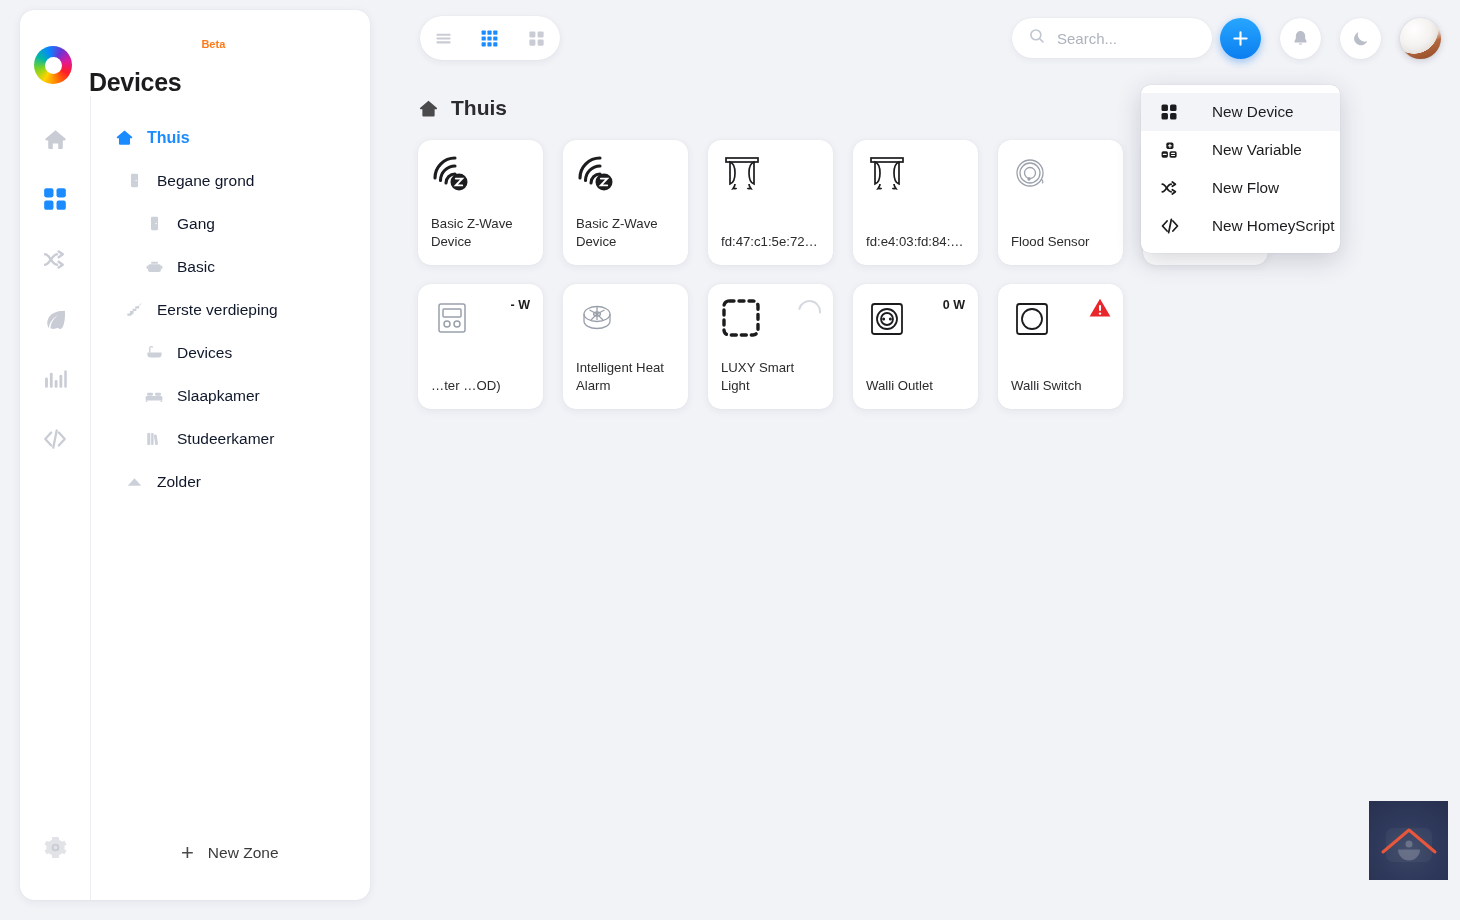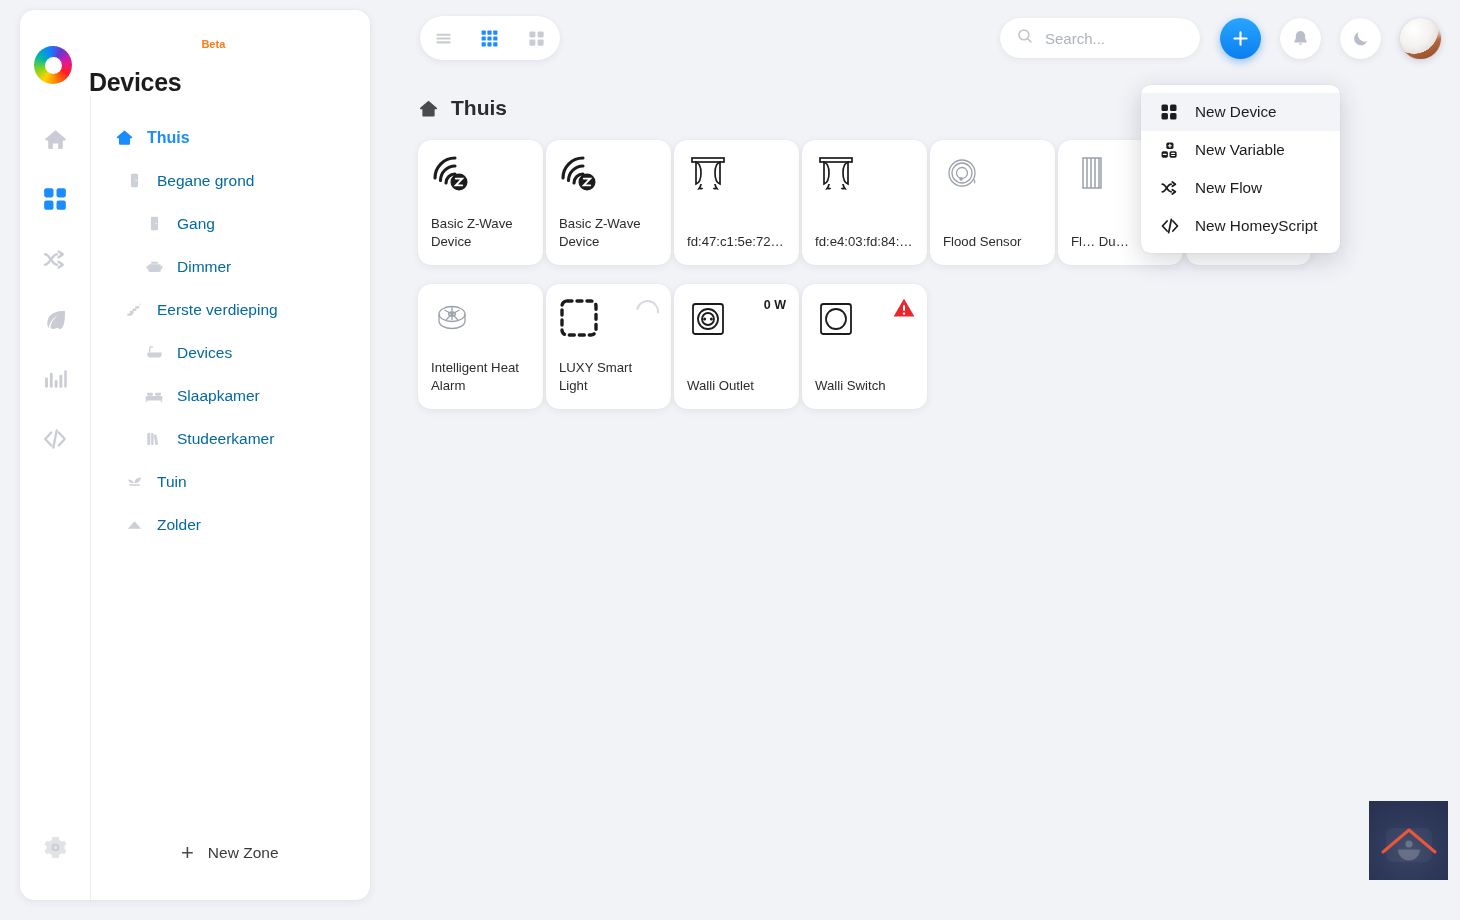--- a/index.html
+++ b/index.html
@@ -59,21 +59,21 @@
   .rail-icon svg { display: block; }
   .rail-gear { position: absolute; bottom: 32px; left: 50%; transform: translateX(-50%); margin: 0; }
 
   .zones {
     flex: 1; border-left: 1px solid #eceef2;
     padding: 20px 0 0 0; position: relative;
   }
   .zone {
     display: flex; align-items: center;
     height: 43px; padding-left: 20px;
-    cursor: pointer; font-size: 15.5px; color: #0369a1;
+    cursor: pointer; font-size: 15.5px; color: #0f172a;
   }
   .zone .zicon {
     width: 26px; flex: none; display: flex;
     align-items: center; justify-content: center;
     color: #ccd0d8; margin-right: 10px;
   }
   .zone.root { color: #1a8cff; font-weight: bold; font-size: 16px; }
   .zone.root .zicon { color: #1a8cff; }
   .zone.lvl1 { padding-left: 30px; }
   .zone.lvl2 { padding-left: 50px; }
@@ -90,21 +90,21 @@
     position: absolute; left: 420px; top: 16px;
     width: 140px; height: 44px;
     background: #fff; border-radius: 22px;
     display: flex; align-items: center; justify-content: space-around;
     box-shadow: 0 2px 7px rgba(40,45,70,.07), 0 0 1px rgba(40,45,70,.1);
   }
   .vt-btn { width: 34px; height: 30px; display: flex; align-items: center; justify-content: center; cursor: pointer; color: #c9ccd4; }
   .vt-btn.active { color: #1a8cff; }
 
   .searchbox {
-    position: absolute; right: 260px; top: 18px;
+    position: absolute; right: 248px; top: 18px;
     width: 200px; height: 40px;
     background: #fff; border-radius: 20px;
     display: flex; align-items: center; padding: 0 16px;
     box-shadow: 0 2px 7px rgba(40,45,70,.06), 0 0 1px rgba(40,45,70,.1);
   }
   .searchbox svg { color: #c2c6cf; flex: none; }
   .searchbox input {
     border: none; outline: none; background: transparent;
     font-family: "Liberation Sans", sans-serif;
     font-size: 15px; color: #3a3a3c; margin-left: 11px; width: 140px;
@@ -140,21 +140,21 @@
   .page-title {
     position: absolute; left: 418px; top: 96px;
     display: flex; align-items: center;
     font-size: 21px; font-weight: bold; color: #2c2c2e;
   }
   .page-title .ticon { color: #4a4a4c; margin-right: 12px; display: flex; }
 
   .cards {
     position: absolute; left: 418px; top: 140px;
     width: 980px;
-    display: flex; flex-wrap: wrap; gap: 19px 3px;
+    display: flex; flex-wrap: wrap; gap: 19px 20px;
   }
   .card {
     position: relative;
     width: 125px; height: 125px;
     background: #fff; border-radius: 13px;
     padding: 14px 13px;
     display: flex; flex-direction: column; justify-content: space-between;
     box-shadow: 0 2px 8px rgba(40,45,70,.07), 0 0 1px rgba(40,45,70,.11);
     cursor: pointer;
   }
@@ -187,21 +187,21 @@
   .dropdown {
     position: absolute; left: 1141px; top: 85px;
     width: 199px; padding: 8px 0;
     background: #fff; border-radius: 9px;
     box-shadow: 0 7px 26px rgba(30,35,60,.19), 0 0 1px rgba(30,35,60,.22);
     z-index: 50;
   }
   .dd-item {
     display: flex; align-items: center;
     height: 38px; padding-left: 19px;
-    font-size: 15.3px; color: #1c1c1e; cursor: pointer;
+    font-size: 15.3px; color: #1c1c1e; cursor: pointer; gap: 17px;
   }
   .dd-item.hover { background: #f2f4f8; }
   .dd-item .ddicon {
     width: 24px; flex: none; display: flex; align-items: center;
     color: #1c1c1e; margin-right: 11px;
   }
 
   
   .corner-widget {
     position: absolute; right: 12px; bottom: 40px;
@@ -331,21 +331,21 @@
 
         <div class="zone lvl2">
           <span class="zicon">
             <svg width="19" height="19" viewBox="0 0 24 24" fill="currentColor">
                 <rect x="4" y="9" width="16" height="10" rx="2.2"></rect>
                 <rect x="7.5" y="6" width="9" height="2.4" rx="1.2"></rect>
                 <rect x="2" y="11" width="2.4" height="4" rx="1.2"></rect>
                 <rect x="19.6" y="11" width="2.4" height="4" rx="1.2"></rect>
               </svg>
           </span>
-          <span>Dimmer</span>
+          <span>Basic</span>
         </div>
 
 
         <div class="zone lvl1">
           <span class="zicon">
             <svg width="19" height="19" viewBox="0 0 24 24" fill="currentColor">
                 <path d="M20 4.5 16.5 8H13v3.2H9.6V14H6.2v3H3v3h4.5l3.4-3.4V14h3.4v-3.2h3.5V7.4L21 4.8Z"></path>
               </svg>
           </span>
           <span>Eerste verdieping</span>
@@ -379,30 +379,20 @@
             <svg width="18" height="18" viewBox="0 0 24 24" fill="currentColor">
                 <rect x="3" y="4" width="4" height="16" rx="1"></rect>
                 <rect x="8.2" y="4" width="3.2" height="16" rx="1"></rect>
                 <rect x="12.8" y="6" width="3.6" height="14" rx="1" transform="rotate(-9 14.6 13)"></rect>
               </svg>
           </span>
           <span>Studeerkamer</span>
         </div>
 
 
-        <div class="zone lvl1">
-          <span class="zicon">
-            <svg width="19" height="19" viewBox="0 0 24 24" fill="currentColor">
-                <path d="M12 14c0-4 3-7 8-7 0 4.5-3.2 7-8 7Z"></path>
-                <path d="M11 14c-1-3-3.4-4.6-6.8-4.6C4.4 12.8 7.2 14.2 11 14Z"></path>
-                <rect x="5" y="15.4" width="14" height="2.1" rx="1"></rect>
-              </svg>
-          </span>
-          <span>Tuin</span>
-        </div>
 
         <div class="zone lvl1">
           <span class="zicon">
             <svg width="19" height="19" viewBox="0 0 24 24" fill="currentColor">
                 <path d="M12 8 3.5 17.5h17Z"></path>
               </svg>
           </span>
           <span>Zolder</span>
         </div>
 

